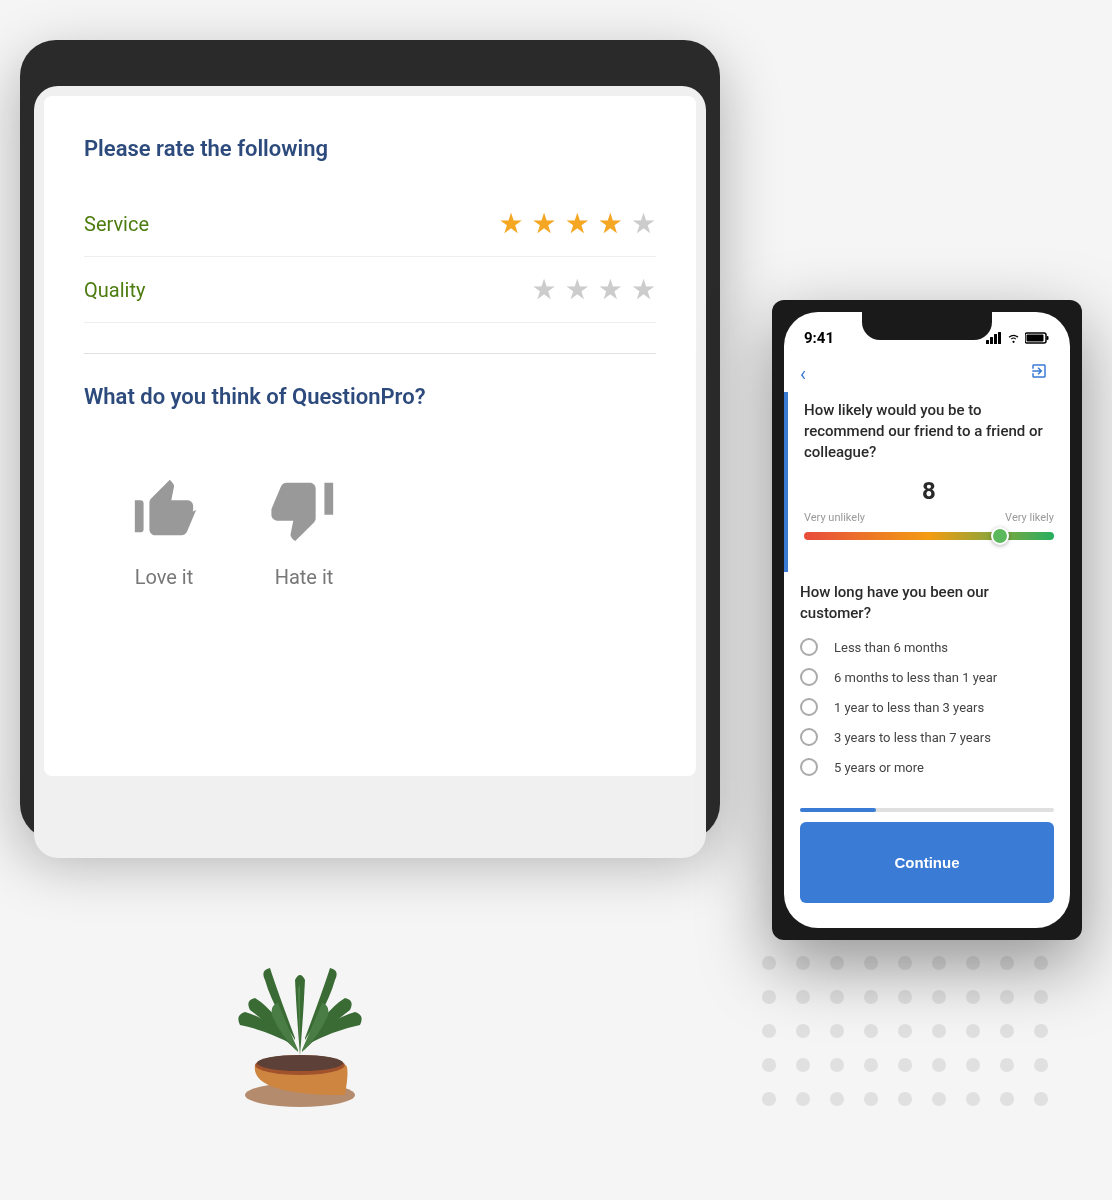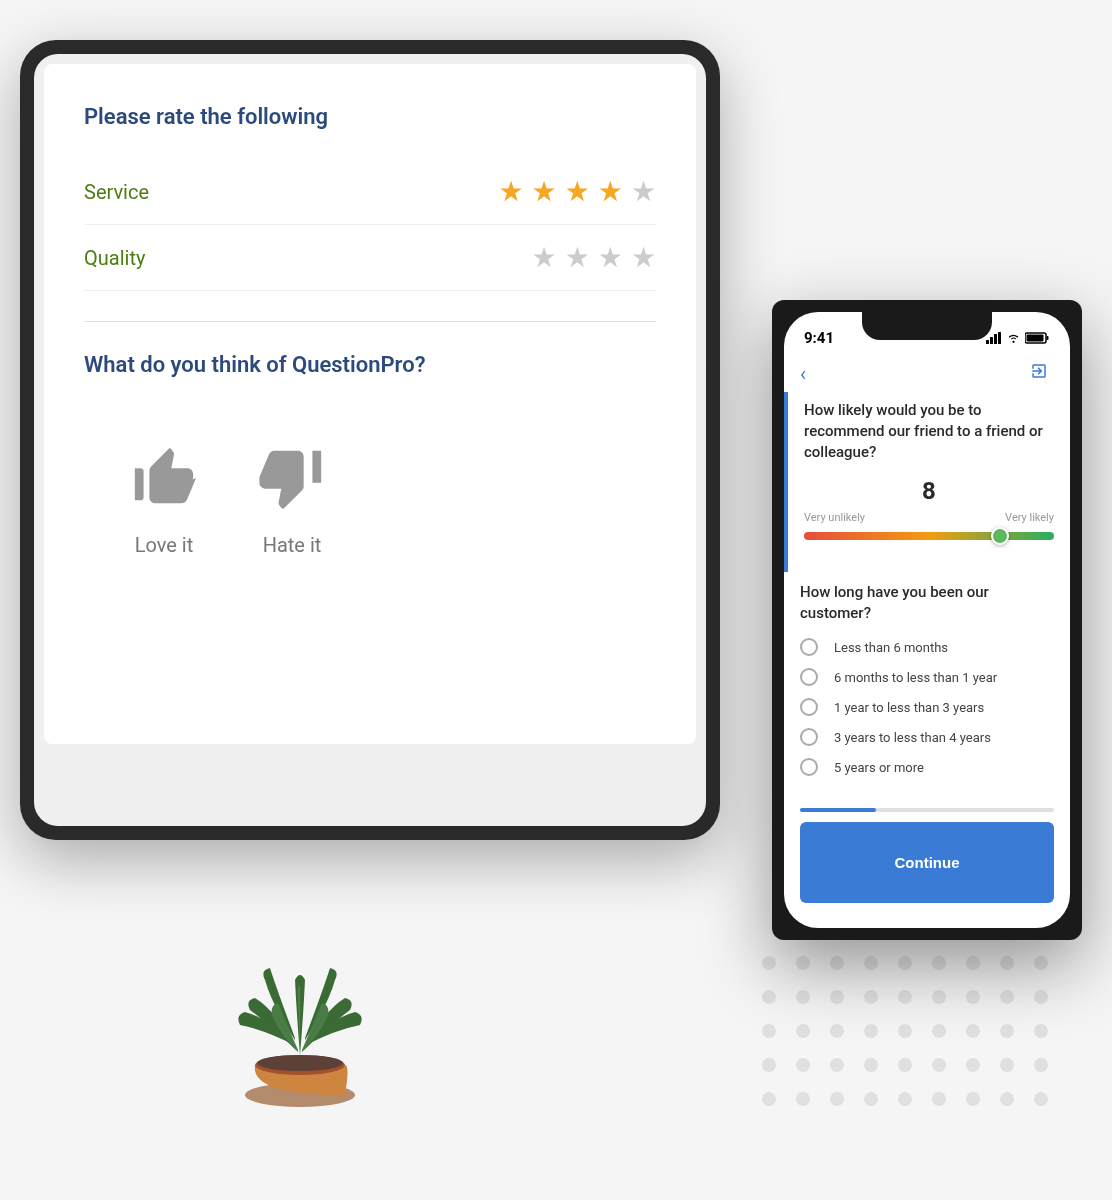--- a/index.html
+++ b/index.html
@@ -23,20 +23,21 @@
       border-radius: 36px;
       padding: 14px;
       box-shadow: 0 20px 60px rgba(0,0,0,0.3);
     }
     .tablet-inner {
       width: 100%;
       height: 100%;
       background: #f0f0f0;
       border-radius: 24px;
       overflow: hidden;
+      margin-top: 32px;
     }
     .tablet-screen {
       background: #ffffff;
       margin: 10px;
       border-radius: 8px;
       padding: 40px 40px;
       min-height: 680px;
     }
     .tablet-title {
       font-size: 22px;
@@ -73,21 +74,21 @@
 
     .section-title {
       font-size: 22px;
       font-weight: 600;
       color: #2c4a7c;
       margin-bottom: 40px;
     }
 
     .emoji-row {
       display: flex;
-      gap: 48px;
+      gap: 60px;
       align-items: center;
       padding: 20px 40px;
     }
     .emoji-item {
       display: flex;
       flex-direction: column;
       align-items: center;
       gap: 16px;
       cursor: pointer;
     }
@@ -464,21 +465,21 @@
       <div class="radio-option">
         <div class="radio-circle"></div>
         <span class="radio-text">6 months to less than 1 year</span>
       </div>
       <div class="radio-option">
         <div class="radio-circle"></div>
         <span class="radio-text">1 year to less than 3 years</span>
       </div>
       <div class="radio-option">
         <div class="radio-circle"></div>
-        <span class="radio-text">3 years to less than 4 years</span>
+        <span class="radio-text">3 years to less than 7 years</span>
       </div>
       <div class="radio-option">
         <div class="radio-circle"></div>
         <span class="radio-text">5 years or more</span>
       </div>
     </div>
 
     <div class="phone-footer">
       <div class="progress-bar-bg">
         <div class="progress-bar-fill"></div>

